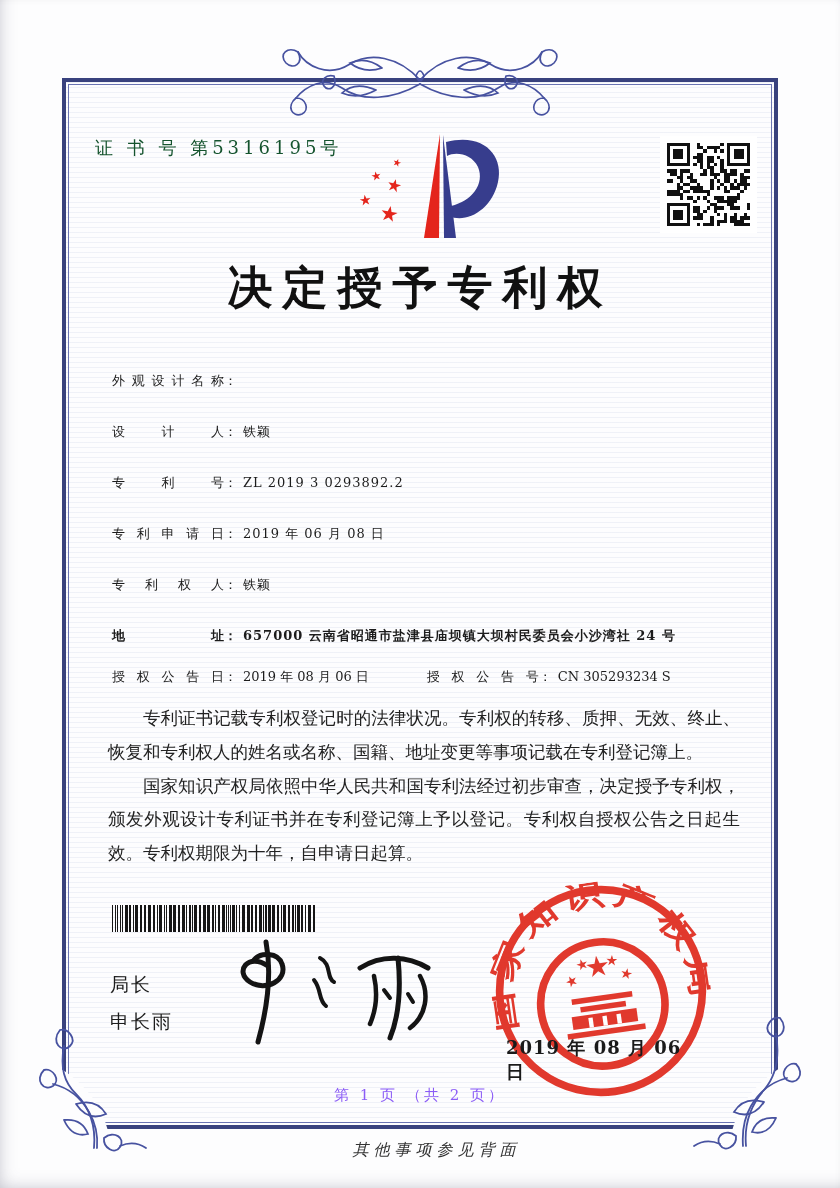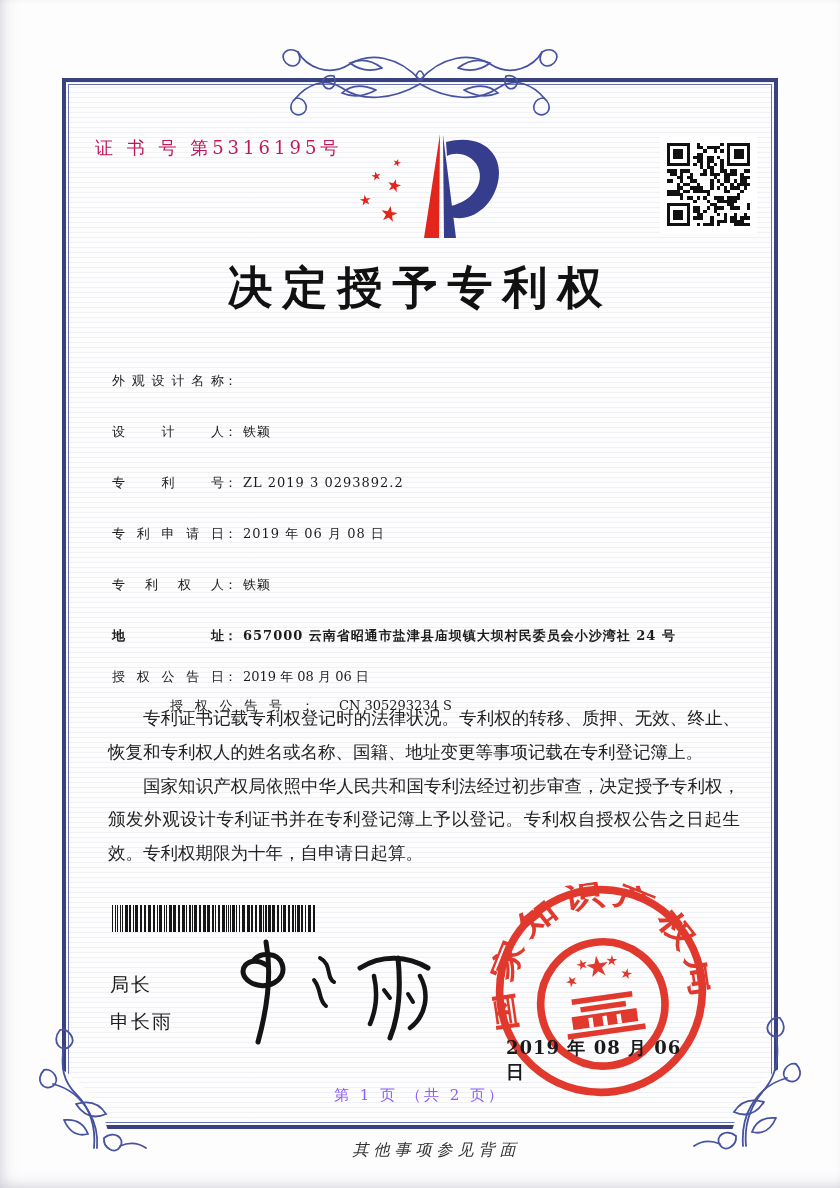--- a/index.html
+++ b/index.html
@@ -15,37 +15,37 @@
       repeating-linear-gradient(180deg, rgba(116,136,190,.10) 0 1px, transparent 1px 5px);
   }
   .frame-inner { position:absolute; inset:2px; border:1px solid #6a74b3; }
 
   .ornament { position:absolute; pointer-events:none; }
   .orn-top { left:230px; top:36px; width:380px; height:84px; }
   .orn-bl  { left:20px;  top:1026px; width:132px; height:132px; }
   .orn-br  { left:688px; top:1012px; width:132px; height:146px; transform:scaleX(-1); }
 
   
-  .cert-no { position:absolute; left:95px; top:136px; font-size:18px; letter-spacing:4px; color:#be185d; }
+  .cert-no { position:absolute; left:95px; top:136px; font-size:18px; letter-spacing:4px; color:#14532d; }
   .logo { position:absolute; left:352px; top:126px; width:156px; height:126px; }
   .qr   { position:absolute; left:660px; top:136px; width:97px; height:97px; }
 
   .title { position:absolute; left:0; top:258px; width:840px; text-align:center;
     font-size:45px; font-weight:bold; letter-spacing:10px; color:#111; }
 
   
   .fields { position:absolute; left:112px; top:366px; width:630px; font-size:13px; }
   .row { display:flex; align-items:flex-start; margin-bottom:22px; line-height:29px; }
   .lab { display:inline-block; width:112px; text-align:justify; text-align-last:justify; flex:none; }
   .colon { flex:none; margin-right:6px; }
   .val { flex:1 1 auto; max-width:480px; letter-spacing:1px; }
   .row-addr { margin-bottom:4px;font-weight:bold; }
-  .grant-row { display:flex; margin-top:12px; line-height:29px;flex-direction:column; }
+  .grant-row { display:flex; margin-top:12px; line-height:29px; }
   .grant-group { display:flex; }
-  .grant-group.second { margin-left:58px;gap:19px; }
+  .grant-group.second { margin-left:58px; }
   .grant-group .lab2 { display:inline-block; width:112px; text-align:justify; text-align-last:justify; }
 
   
   .paras { position:absolute; left:108px; top:702px; width:632px; font-size:17.5px;
     line-height:1.93; text-align:justify; color:#222; }
   .para { text-indent:2em; }
 
   
   .barcode { position:absolute; left:112px; top:905px; width:206px; height:27px; }
   .officer { position:absolute; left:110px; top:966px; font-size:19px; line-height:37px; letter-spacing:2px; }

